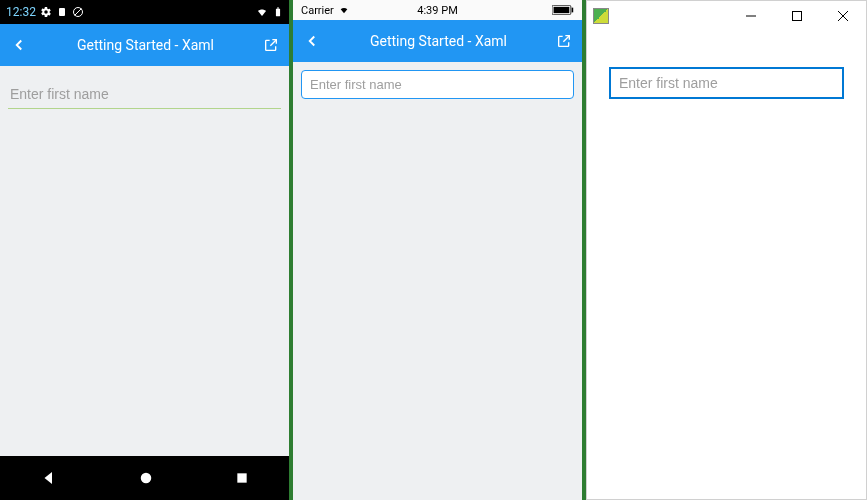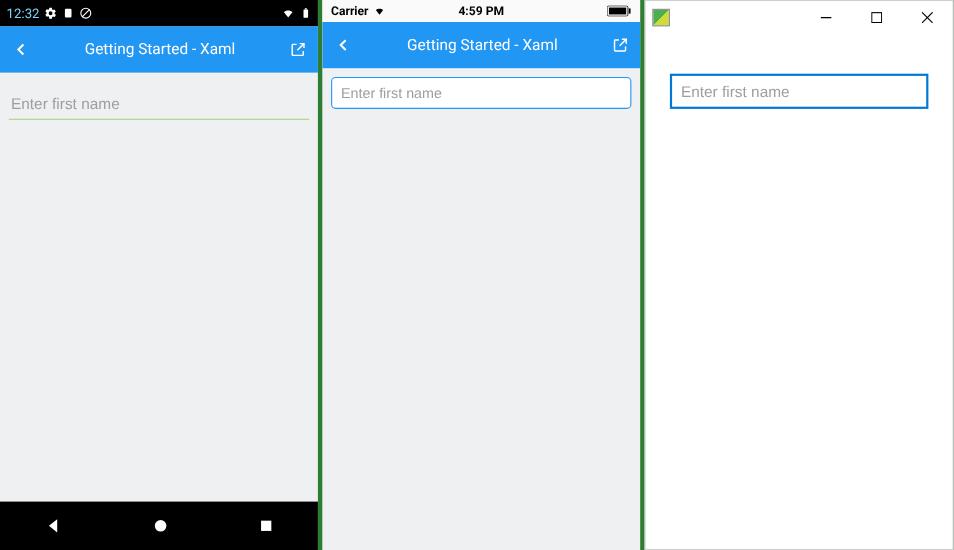--- a/index.html
+++ b/index.html
@@ -45,21 +45,21 @@
     .android-navbar {
       height: 44px; background: #000; color: #fff;
       display: flex; align-items: center; justify-content: space-around;
     }
 
     
     .ios { width: 289px; height: 500px; background: #eef0f2; display: flex; flex-direction: column; }
     .ios-statusbar {
       height: 20px; background: #fafafa; color: #000;
       display: flex; align-items: center; justify-content: space-between;
-      padding: 0 8px; font-size: 11px; font-weight: 700;
+      padding: 0 8px; font-size: 11px; font-weight: 400;
     }
     .ios-statusbar .left { display: flex; align-items: center; gap: 4px; }
     .ios-statusbar .center { position: absolute; left: 50%; transform: translateX(-50%); }
     .ios-statusbar .right { display: flex; align-items: center; gap: 4px; }
     .ios-topbar {
       height: 42px; background: #2196f3; color: #fff;
       display: flex; align-items: center; padding: 0 10px;
       font-size: 14px;
     }
     .ios-topbar .title { flex: 1; text-align: center; }
@@ -182,21 +182,21 @@
   <div class="ios-statusbar" style="position:relative;">
     <div class="left">
       <span>Carrier</span>
       <span>
         <svg width="12" height="10" viewBox="0 0 24 24" fill="#000">
             <path d="M12 20l8-10c-4.4-4-11.6-4-16 0l8 10z"></path>
           </svg>
       </span>
     </div>
     <div class="center">
-      <span>4:59 PM</span>
+      <span>4:39 PM</span>
     </div>
     <div class="right">
       <span>
         <svg width="22" height="10" viewBox="0 0 28 12">
             <rect x="0" y="0" width="24" height="12" rx="2" fill="none" stroke="#000" stroke-width="1"></rect>
             <rect x="2" y="2" width="20" height="8" fill="#000"></rect>
             <rect x="25" y="3" width="2" height="6" fill="#000"></rect>
           </svg>
       </span>
     </div>

